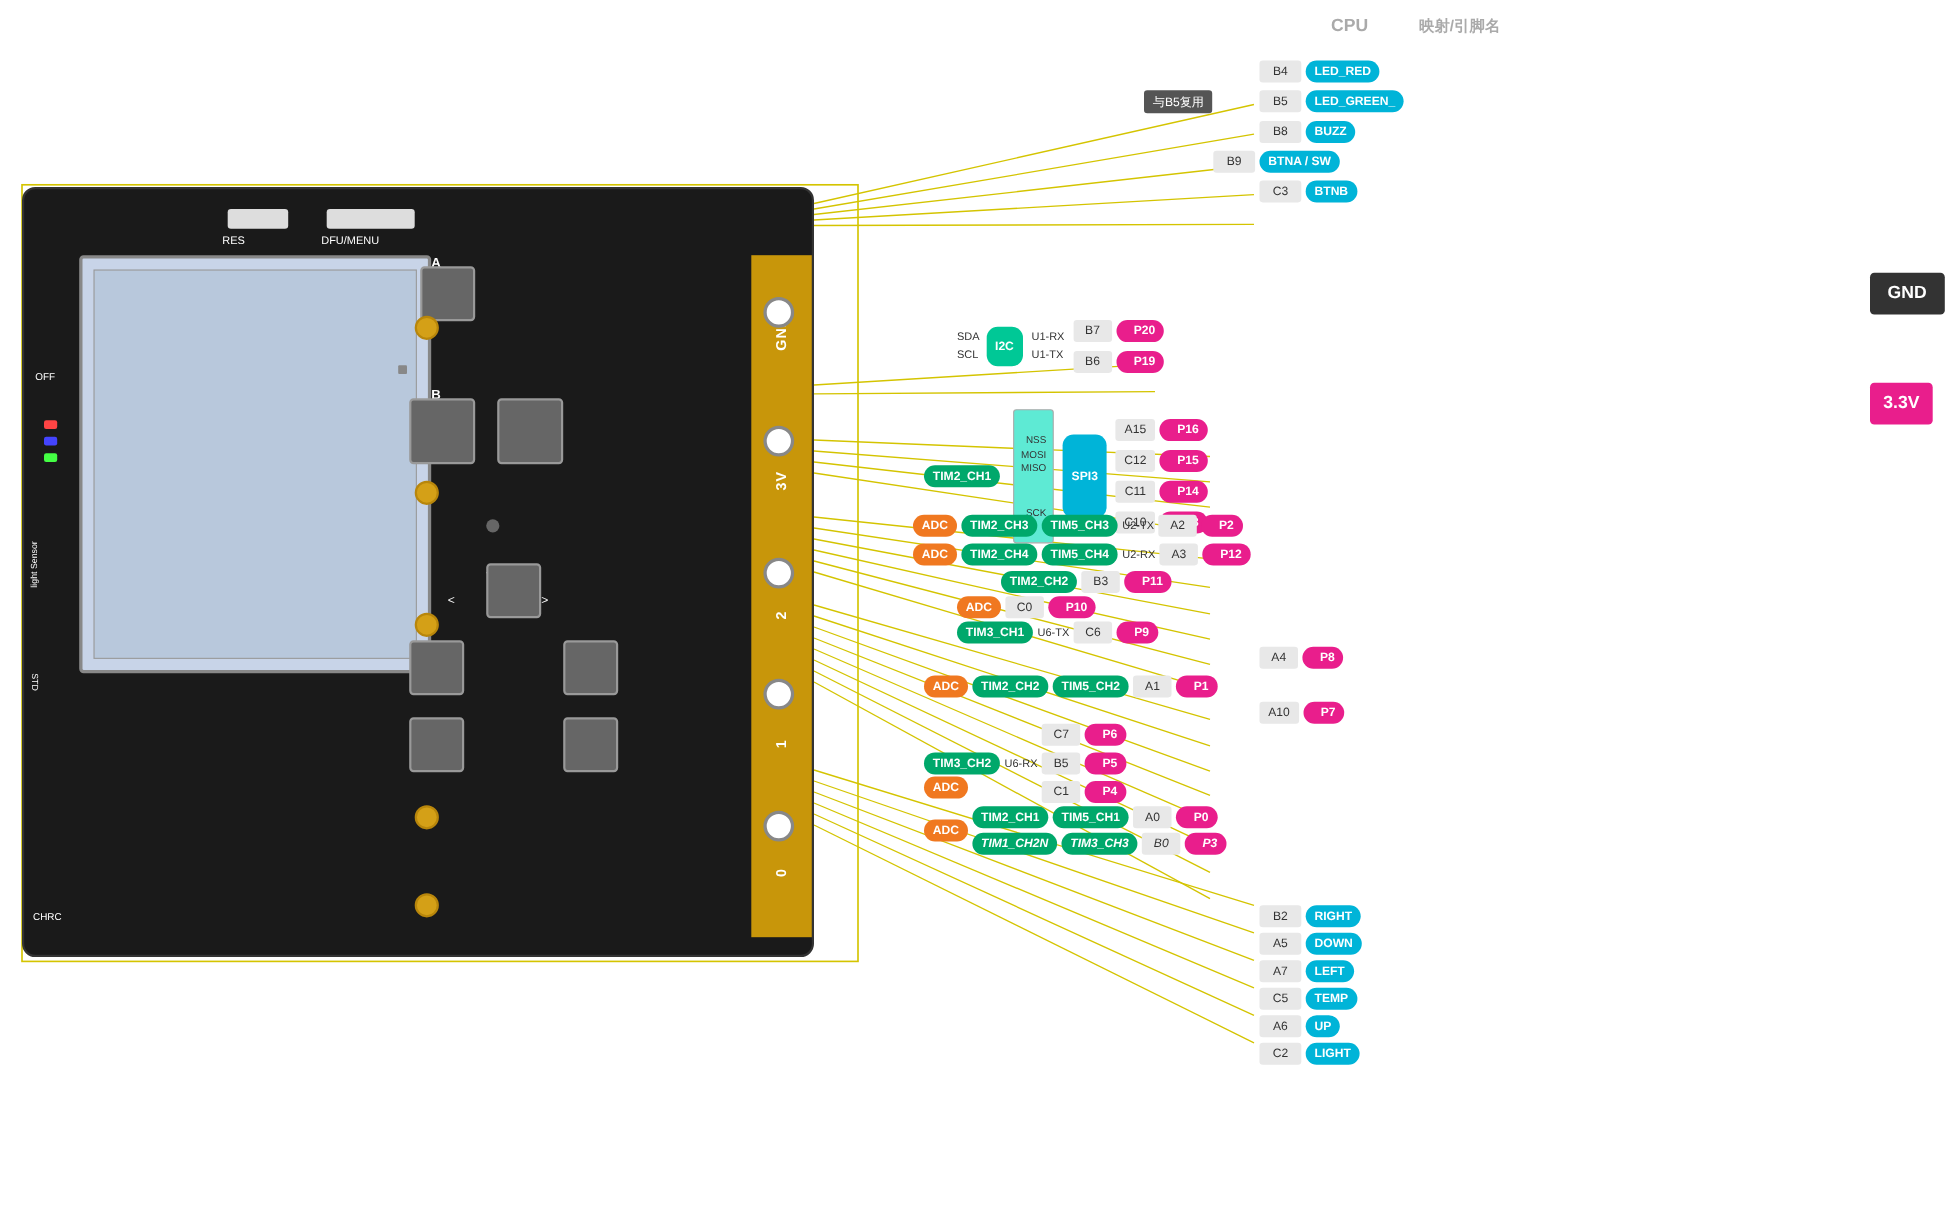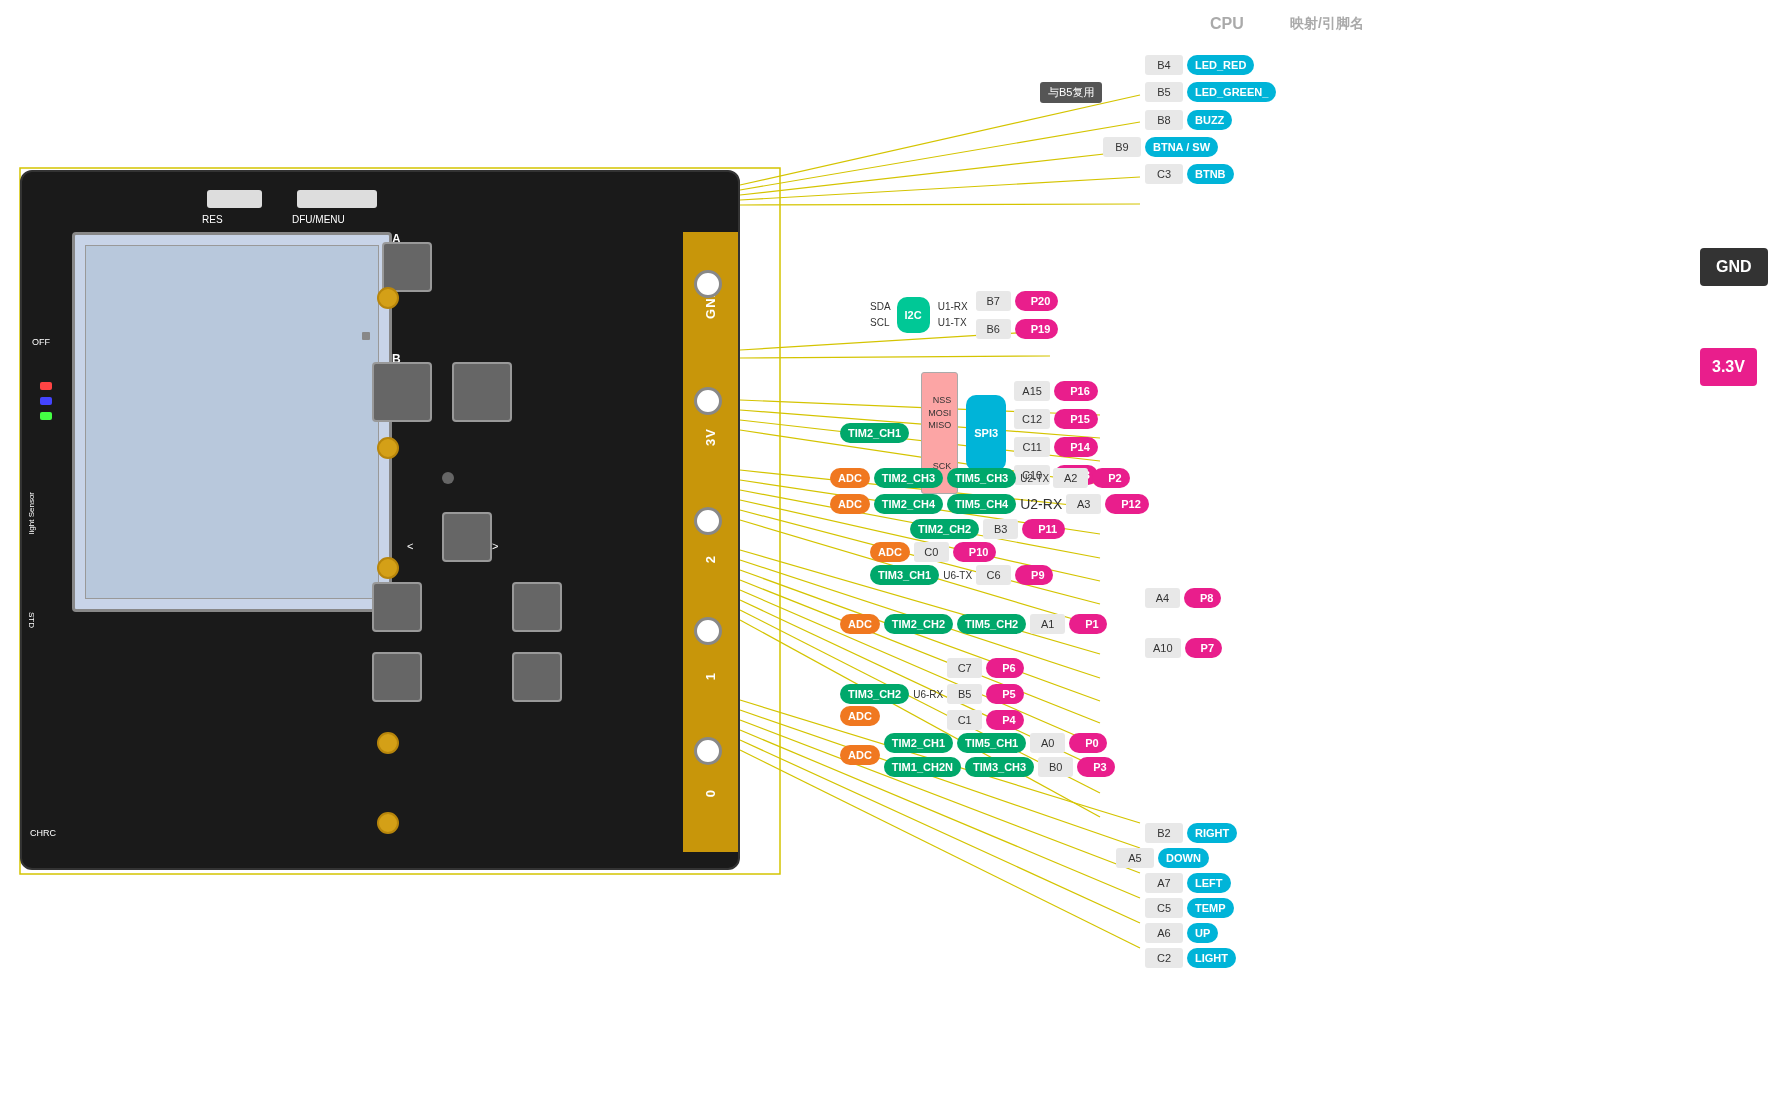--- a/index.html
+++ b/index.html
@@ -289,21 +289,21 @@
       <div class="cpu-box">B6</div>
     </div>
     <div style="display:flex; flex-direction:column; gap:8px;">
       <div class="chip-label chip-pink">P20</div>
       <div class="chip-label chip-pink">P19</div>
     </div>
   </div>
 
   <div style="position:absolute; top:372px; left:840px; display:flex; align-items:center; gap:4px;">
     <div class="chip-label chip-green" style="height:20px;">TIM2_CH1</div>
-    <div style="display:flex; flex-direction:column; align-items:flex-end; margin-left:8px; border:1px solid #aaa; padding:21px 6px; border-radius:3px; background:#fca5a5; margin-right:4px;">
+    <div style="display:flex; flex-direction:column; align-items:flex-end; margin-left:8px; border:1px solid #aaa; padding:21px 6px; border-radius:3px; background:#5eead4; margin-right:4px;">
       <div style="font-size:9px; color:#333; line-height:1.4;">NSS</div>
       <div style="font-size:9px; color:#333; line-height:1.4;">MOSI</div>
       <div style="font-size:9px; color:#333; line-height:1.4;">MISO</div>
       <div style="font-size:9px; color:#333; line-height:1.4;margin-top:28px;">SCK</div>
     </div>
     <div class="chip-label chip-spi" style="height:76px; padding:2px 8px;">SPI3</div>
     <div style="display:flex; flex-direction:column; gap:8px; margin-left:4px;">
       <div class="cpu-box">A15</div>
       <div class="cpu-box">C12</div>
       <div class="cpu-box">C11</div>
@@ -323,21 +323,21 @@
     <div class="chip-label chip-green">TIM5_CH3</div>
     <div style="font-size:10px; color:#333;">U2-TX</div>
     <div class="cpu-box">A2</div>
     <div class="chip-label chip-pink">P2</div>
   </div>
 
   <div style="position:absolute; top:494px; left:830px; display:flex; align-items:center; gap:4px;">
     <div class="chip-label chip-orange" style="height:20px;">ADC</div>
     <div class="chip-label chip-green">TIM2_CH4</div>
     <div class="chip-label chip-green">TIM5_CH4</div>
-    <div style="font-size:14px; color:#333;">U2-RX</div>
+    <div style="font-size:10px; color:#333;">U2-RX</div>
     <div class="cpu-box">A3</div>
     <div class="chip-label chip-pink">P12</div>
   </div>
 
   <div style="position:absolute; top:519px; left:910px; display:flex; align-items:center; gap:4px;">
     <div class="chip-label chip-green">TIM2_CH2</div>
     <div class="cpu-box">B3</div>
     <div class="chip-label chip-pink">P11</div>
   </div>
 
@@ -393,35 +393,35 @@
 
   <div style="position:absolute; top:733px; left:840px; display:flex; align-items:center; gap:4px;">
     <div class="chip-label chip-orange" style="height:20px;">ADC</div>
     <div style="display:flex; flex-direction:column; gap:4px;">
       <div style="display:flex; gap:4px; align-items:center;">
         <div class="chip-label chip-green">TIM2_CH1</div>
         <div class="chip-label chip-green">TIM5_CH1</div>
         <div class="cpu-box">A0</div>
         <div class="chip-label chip-pink">P0</div>
       </div>
-      <div style="display:flex; gap:4px; align-items:center;">
+      <div style="display:flex; gap:4px; align-items:center;font-style:italic;">
         <div class="chip-label chip-green">TIM1_CH2N</div>
         <div class="chip-label chip-green">TIM3_CH3</div>
         <div class="cpu-box">B0</div>
         <div class="chip-label chip-pink">P3</div>
       </div>
     </div>
   </div>
 
   <div class="row" style="position:absolute; top:823px; left:1145px;">
     <div class="cpu-box">B2</div>
     <div class="chip-label chip-cyan">RIGHT</div>
   </div>
 
-  <div class="row" style="position:absolute; top:848px; left:1116px;">
+  <div class="row" style="position:absolute; top:848px; left:1145px;">
     <div class="cpu-box">A5</div>
     <div class="chip-label chip-cyan">DOWN</div>
   </div>
 
   <div class="row" style="position:absolute; top:873px; left:1145px;">
     <div class="cpu-box">A7</div>
     <div class="chip-label chip-cyan">LEFT</div>
   </div>
 
   <div class="row" style="position:absolute; top:898px; left:1145px;">

